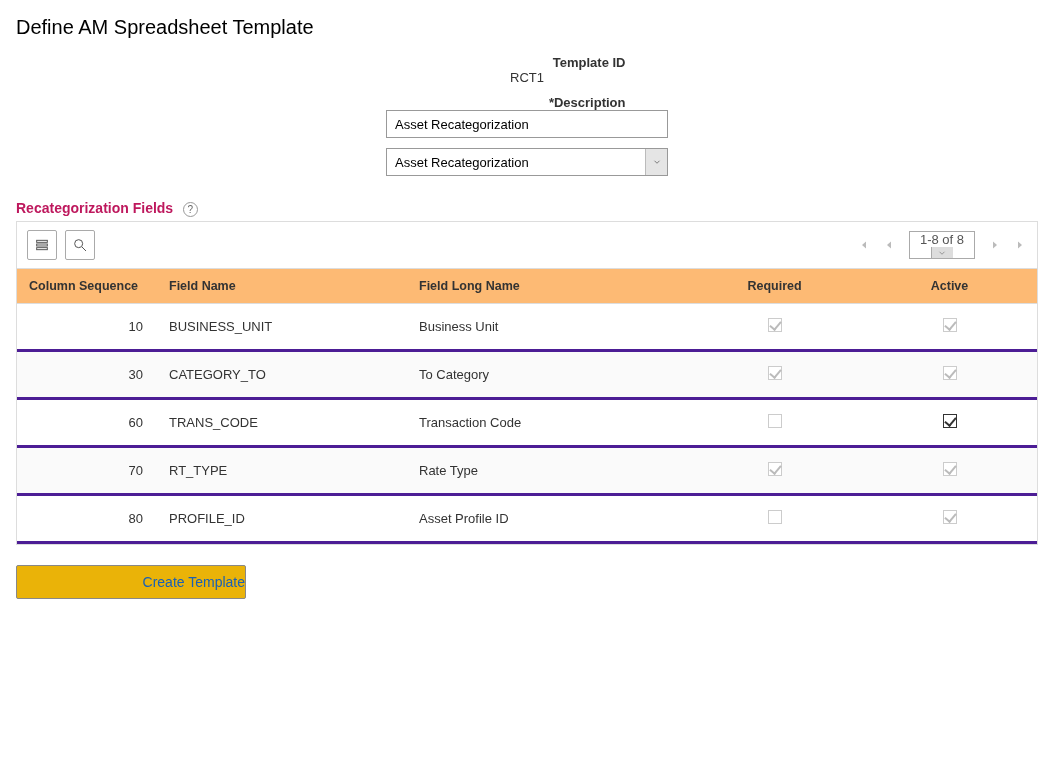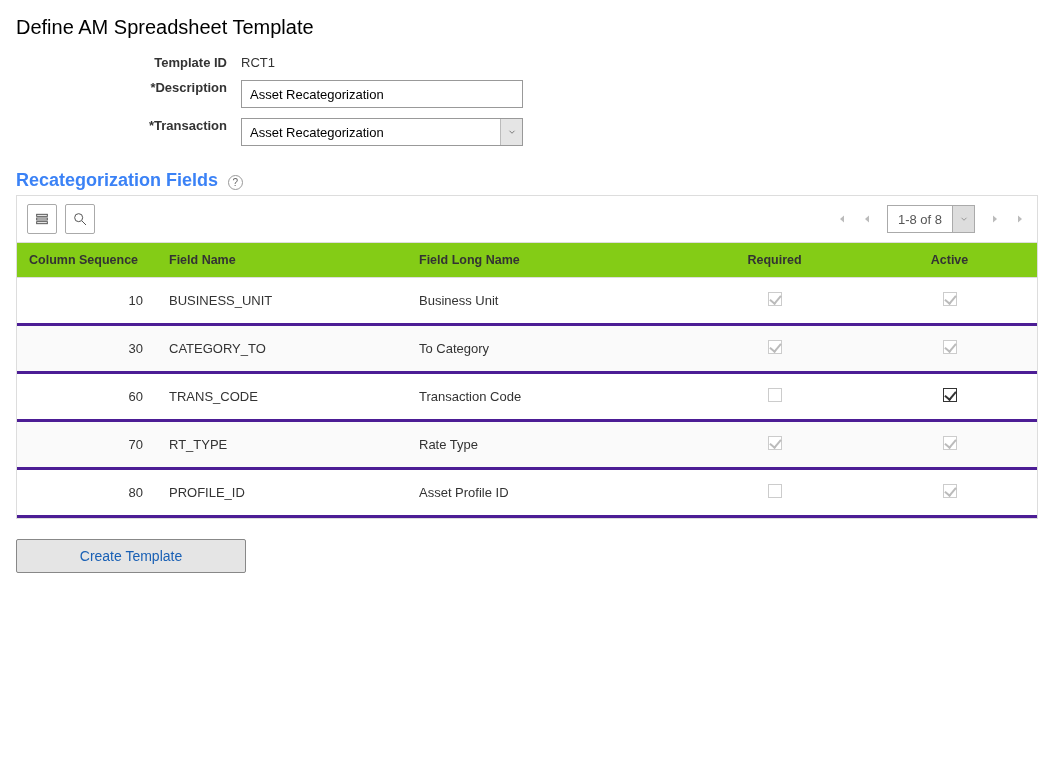--- a/index.html
+++ b/index.html
@@ -1,55 +1,55 @@
 <!DOCTYPE html>
 <html><head>
 <meta charset="utf-8">
 <style>
 * { box-sizing: border-box; margin: 0; padding: 0; }
 body { font-family: Arial, Helvetica, sans-serif; font-size: 13px; color: #333; background: #fff; padding: 16px; width: 1054px; }
 .page-title { font-size: 20px; font-weight: normal; color: #000; margin-bottom: 16px; }
-.form-row { display: flex; margin-bottom: 10px; }
+.form-row { display: flex; align-items: center; margin-bottom: 10px; flex-direction: column; }
 .form-label { width: 225px; text-align: right; font-weight: bold; color: #333; padding-right: 14px; font-size: 13px; }
 .form-value-static { font-size: 13px; color: #333; }
 .text-input { width: 282px; height: 28px; border: 1px solid #999; padding: 4px 8px; font-size: 13px; background: #fff; }
 .select-wrap { position: relative; display: inline-block; }
 .select-wrap select { appearance: none; -webkit-appearance:none; width:282px; height:28px; border:1px solid #999; padding:4px 26px 4px 8px; font-size:13px; background:#fff; }
 .select-wrap .chev { position:absolute; right:1px; top:1px; width:22px; height:26px; background:#e5e5e5; border-left:1px solid #bbb; display:flex; align-items:center; justify-content:center; pointer-events:none; }
 .chev svg { width:10px; height:10px; }
 .section-title { margin-top: 24px; }
-.section-label { color: #3b82f6; font-weight: bold; font-size: 18px; }
+.section-label { color: #be185d; font-weight: bold; font-size: 14px; }
 .help-ico { display: inline-flex; width: 15px; height: 15px; border: 1px solid #999; border-radius: 50%; color: #666; font-size: 10px; align-items: center; justify-content: center; margin-left: 6px; vertical-align: middle; cursor: pointer; }
 .grid-outer { border: 1px solid #ddd; margin-top: 4px; }
 .grid-toolbar { display: flex; justify-content: space-between; align-items: center; padding: 8px 10px; border-bottom: 1px solid #ddd; }
 .toolbar-left { display: flex; gap: 8px; }
 .icon-btn { width: 30px; height: 30px; border: 1px solid #aaa; background: #fff; display: flex; align-items: center; justify-content: center; cursor: pointer; border-radius: 2px; }
 .icon-btn svg { width: 16px; height: 16px; stroke: #555; fill: none; stroke-width: 1.5; }
 .toolbar-right { display: flex; align-items: center; gap: 14px; }
 .nav-arrow { color: #bbb; cursor: pointer; display:flex; align-items:center; }
 .nav-arrow svg { width:12px; height:12px; fill:#bbb; }
-.page-select { display: flex; align-items: center; border: 1px solid #aaa; height: 28px; }
+.page-select { display: flex; align-items: center; border: 1px solid #aaa; height: 28px; flex-direction: column; }
 .page-select-label { padding: 0 10px; font-size: 13px; color: #555; }
 .page-select-chev { width: 22px; height: 26px; background: #ddd; border-left: 1px solid #aaa; display: flex; align-items: center; justify-content: center; }
 table.grid { width: 100%; border-collapse: collapse; }
-table.grid th { background: #84cc16; text-align: left; font-weight: bold; font-size: 12.5px; color: #333; padding: 10px 12px; border-bottom: 1px solid #ddd; }
+table.grid th { background: #fdba74; text-align: left; font-weight: bold; font-size: 12.5px; color: #333; padding: 10px 12px; border-bottom: 1px solid #ddd; }
 table.grid th.center { text-align: center; }
 table.grid td { padding: 14px 12px; border-bottom: 3px solid #4c1d95; font-size: 13px; color: #333; }
 table.grid td.seq { text-align: right; width: 140px; padding-right: 14px; }
 table.grid td.center { text-align: center; }
 table.grid tr:nth-child(even) td { background: #fafafa; }
 .chk { display:inline-block; width:14px; height:14px; border:1px solid #bbb; position:relative; background:#fff; }
 .chk.checked::after { content:""; position:absolute; left:3px; top:0px; width:5px; height:9px; border:solid; border-width:0 2px 2px 0; transform: rotate(40deg); }
 .chk.disabled-checked { border-color:#ccc; }
 .chk.disabled-checked::after { border-color:#bbb; }
 .chk.disabled-unchecked { border-color:#ccc; }
 .chk.active-checked { border-color:#333; }
 .chk.active-checked::after { border-color:#333; }
 .footer { margin-top: 20px; }
-.create-btn { width: 230px; height: 34px; border: 1px solid #888; background: #e5e5e5; color: #1960b5; font-size: 14px; cursor: pointer; border-radius:2px; }
+.create-btn { width: 230px; height: 34px; border: 1px solid #888; background: #eab308; color: #1960b5; font-size: 14px; cursor: pointer; border-radius:2px;text-align:right; }
 .col-seq { width: 140px; }
 .col-fieldname { width: 250px; }
 .col-longname { width: 280px; }
 .col-req { width: 175px; }
 .col-active { width: auto; }
 </style>
 </head>
 <body>
 
 <h1 class="page-title">Define AM Spreadsheet Template</h1>
@@ -58,21 +58,20 @@
   <div class="form-label">Template ID</div>
   <div class="form-value-static">RCT1</div>
 </div>
 
 <div class="form-row">
   <div class="form-label">*Description</div>
   <input class="text-input" type="text" value="Asset Recategorization" style="">
 </div>
 
 <div class="form-row">
-  <div class="form-label">*Transaction</div>
   <div class="select-wrap">
     <select>
       <option>Asset Recategorization</option>
     </select>
     <div class="chev">
       <svg viewBox="0 0 24 24">
           <path d="M6 9l6 6 6-6" stroke="#666" stroke-width="2" fill="none"></path>
         </svg>
     </div>
   </div>

